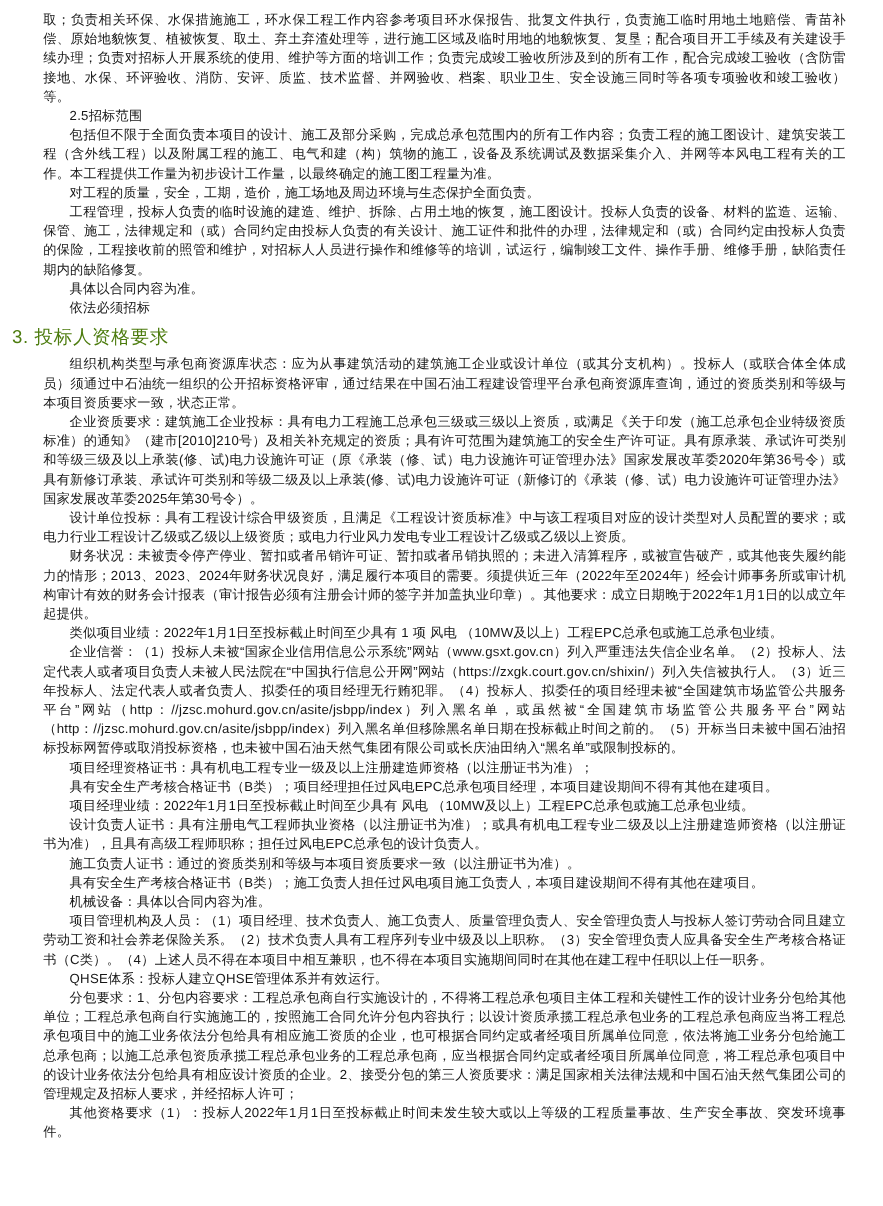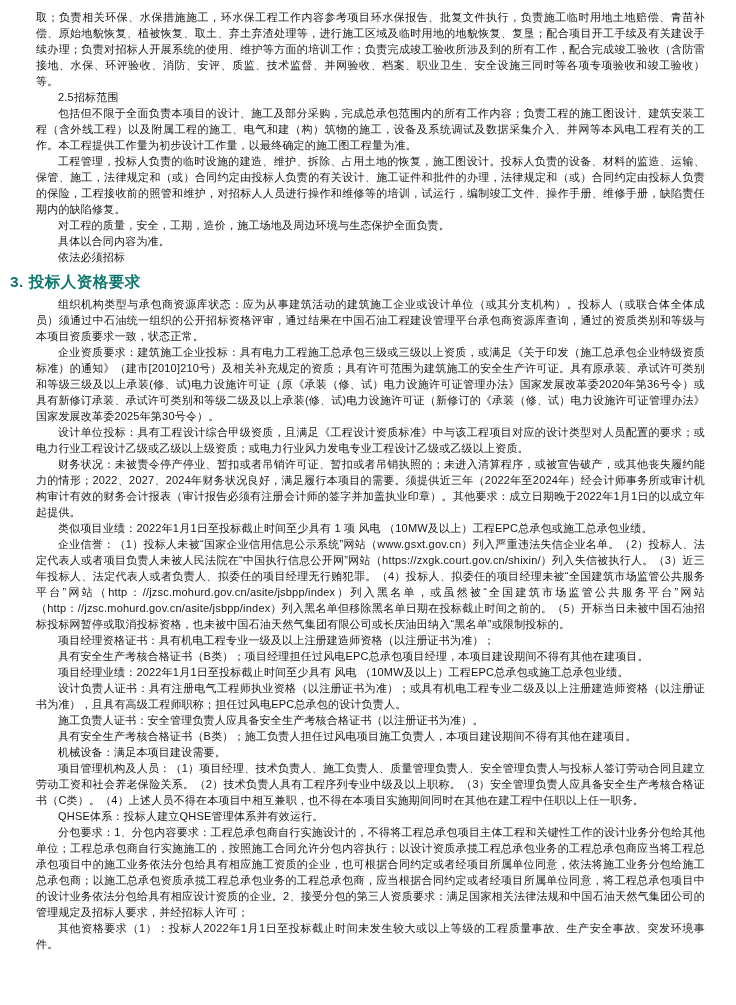--- a/index.html
+++ b/index.html
@@ -23,52 +23,52 @@
     letter-spacing: 0.2px;
   }
   .doc p {
     margin: 0;
   }
   .doc p.indent {
     text-indent: 22px;
   }
   .doc h2.heading {
     font-size: 15.5px;
-    font-weight: 700;
+    font-weight: 400;
     line-height: 21px;
     margin: 6px 0 4px -26px;
     text-align: left;
     text-indent: 0;
-    color: #0f766e;
+    color: #4d7c0f;
     letter-spacing: 0.5px;
   }
   .doc span.b { font-weight: 400; }
 </style>
 </head>
 <body>
 
 <main class="doc">
     <p class="body"><span>取；负责相关环保、水保措施施工，环水保工程工作内容参考项目环水保报告、批复文件执行，负责施工临时用地土地赔偿、青苗补偿、原始地貌恢复、植被恢复、取土、弃土弃渣处理等，进行施工区域及临时用地的地貌恢复、复垦；配合项目开工手续及有关建设手续办理；负责对招标人开展系统的使用、维护等方面的培训工作；负责完成竣工验收所涉及到的所有工作，配合完成竣工验收（含防雷接地、水保、环评验收、消防、安评、质监、技术监督、并网验收、档案、职业卫生、安全设施三同时等各项专项验收和竣工验收）等。</span></p>
     <p class="body indent"><span>2.5招标范围</span></p>
     <p class="body indent"><span>包括但不限于全面负责本项目的设计、施工及部分采购，完成总承包范围内的所有工作内容；负责工程的施工图设计、建筑安装工程（含外线工程）以及附属工程的施工、电气和建（构）筑物的施工，设备及系统调试及数据采集介入、并网等本风电工程有关的工作。本工程提供工作量为初步设计工作量，以最终确定的施工图工程量为准。</span></p>
+    <p class="body indent"><span>对工程的质量，安全，工期，造价，施工场地及周边环境与生态保护全面负责。</span></p>
     <p class="body indent"><span>工程管理，投标人负责的临时设施的建造、维护、拆除、占用土地的恢复，施工图设计。投标人负责的设备、材料的监造、运输、保管、施工，法律规定和（或）合同约定由投标人负责的有关设计、施工证件和批件的办理，法律规定和（或）合同约定由投标人负责的保险，工程接收前的照管和维护，对招标人人员进行操作和维修等的培训，试运行，编制竣工文件、操作手册、维修手册，缺陷责任期内的缺陷修复。</span></p>
-    <p class="body indent"><span>对工程的质量，安全，工期，造价，施工场地及周边环境与生态保护全面负责。</span></p>
     <p class="body indent"><span>具体以合同内容为准。</span></p>
     <p class="body indent"><span>依法必须招标</span></p>
     <h2 class="heading"><span>3. 投标人资格要求</span></h2>
     <p class="body indent"><span>组织机构类型与承包商资源库状态：应为从事建筑活动的建筑施工企业或设计单位（或其分支机构）。投标人（或联合体全体成员）须通过中石油统一组织的公开招标资格评审，通过结果在中国石油工程建设管理平台承包商资源库查询，通过的资质类别和等级与本项目资质要求一致，状态正常。</span></p>
     <p class="body indent"><span>企业资质要求：建筑施工企业投标：具有电力工程施工总承包三级或三级以上资质，或满足《关于印发（施工总承包企业特级资质标准）的通知》（建市[2010]210号）及相关补充规定的资质；具有许可范围为建筑施工的安全生产许可证。具有原承装、承试许可类别和等级三级及以上承装(修、试)电力设施许可证（原《承装（修、试）电力设施许可证管理办法》国家发展改革委2020年第36号令）或具有新修订承装、承试许可类别和等级二级及以上承装(修、试)电力设施许可证（新修订的《承装（修、试）电力设施许可证管理办法》国家发展改革委2025年第30号令）。</span></p>
     <p class="body indent"><span>设计单位投标：具有工程设计综合甲级资质，且满足《工程设计资质标准》中与该工程项目对应的设计类型对人员配置的要求；或电力行业工程设计乙级或乙级以上级资质；或电力行业风力发电专业工程设计乙级或乙级以上资质。</span></p>
-    <p class="body indent"><span>财务状况：未被责令停产停业、暂扣或者吊销许可证、暂扣或者吊销执照的；未进入清算程序，或被宣告破产，或其他丧失履约能力的情形；2022、2027、2024年财务状况良好，满足履行本项目的需要。须提供近三年（2022年至2024年）经会计师事务所或审计机构审计有效的财务会计报表（审计报告必须有注册会计师的签字并加盖执业印章）。其他要求：成立日期晚于2022年1月1日的以成立年起提供。</span></p>
+    <p class="body indent"><span>财务状况：未被责令停产停业、暂扣或者吊销许可证、暂扣或者吊销执照的；未进入清算程序，或被宣告破产，或其他丧失履约能力的情形；2013、2023、2024年财务状况良好，满足履行本项目的需要。须提供近三年（2022年至2024年）经会计师事务所或审计机构审计有效的财务会计报表（审计报告必须有注册会计师的签字并加盖执业印章）。其他要求：成立日期晚于2022年1月1日的以成立年起提供。</span></p>
     <p class="body indent"><span>类似项目业绩：2022年1月1日至投标截止时间至少具有 </span><span class="b">1 项 风电 （10MW及以上）工程EPC总承包或施工总承包业绩。</span></p>
     <p class="body indent"><span>企业信誉：（1）投标人未被“国家企业信用信息公示系统”网站（www.gsxt.gov.cn）列入严重违法失信企业名单。（2）投标人、法定代表人或者项目负责人未被人民法院在“中国执行信息公开网”网站（https://zxgk.court.gov.cn/shixin/）列入失信被执行人。（3）近三年投标人、法定代表人或者负责人、拟委任的项目经理无行贿犯罪。（4）投标人、拟委任的项目经理未被“全国建筑市场监管公共服务平台”网站（http：//jzsc.mohurd.gov.cn/asite/jsbpp/index）列入黑名单，或虽然被“全国建筑市场监管公共服务平台”网站（http：//jzsc.mohurd.gov.cn/asite/jsbpp/index）列入黑名单但移除黑名单日期在投标截止时间之前的。（5）开标当日未被中国石油招标投标网暂停或取消投标资格，也未被中国石油天然气集团有限公司或长庆油田纳入“黑名单”或限制投标的。</span></p>
     <p class="body indent"><span>项目经理资格证书：具有机电工程专业一级及以上注册建造师资格（以注册证书为准）；</span></p>
     <p class="body indent"><span>具有安全生产考核合格证书（B类）；项目经理担任过风电EPC总承包项目经理，本项目建设期间不得有其他在建项目。</span></p>
     <p class="body indent"><span>项目经理业绩：2022年1月1日至投标截止时间至少具有 </span><span class="b">风电 （10MW及以上）工程EPC总承包或施工总承包业绩。</span></p>
     <p class="body indent"><span>设计负责人证书：具有注册电气工程师执业资格（以注册证书为准）；或具有机电工程专业二级及以上注册建造师资格（以注册证书为准），且具有高级工程师职称；担任过风电EPC总承包的设计负责人。</span></p>
-    <p class="body indent"><span>施工负责人证书：安全管理负责人应具备安全生产考核合格证书（以注册证书为准）。</span></p>
+    <p class="body indent"><span>施工负责人证书：通过的资质类别和等级与本项目资质要求一致（以注册证书为准）。</span></p>
     <p class="body indent"><span>具有安全生产考核合格证书（B类）；施工负责人担任过风电项目施工负责人，本项目建设期间不得有其他在建项目。</span></p>
-    <p class="body indent"><span>机械设备：满足本项目建设需要。</span></p>
+    <p class="body indent"><span>机械设备：具体以合同内容为准。</span></p>
     <p class="body indent"><span>项目管理机构及人员：（1）项目经理、技术负责人、施工负责人、质量管理负责人、安全管理负责人与投标人签订劳动合同且建立劳动工资和社会养老保险关系。（2）技术负责人具有工程序列专业中级及以上职称。（3）安全管理负责人应具备安全生产考核合格证书（C类）。（4）上述人员不得在本项目中相互兼职，也不得在本项目实施期间同时在其他在建工程中任职以上任一职务。</span></p>
     <p class="body indent"><span>QHSE体系：投标人建立QHSE管理体系并有效运行。</span></p>
     <p class="body indent"><span>分包要求：1、分包内容要求：工程总承包商自行实施设计的，不得将工程总承包项目主体工程和关键性工作的设计业务分包给其他单位；工程总承包商自行实施施工的，按照施工合同允许分包内容执行；以设计资质承揽工程总承包业务的工程总承包商应当将工程总承包项目中的施工业务依法分包给具有相应施工资质的企业，也可根据合同约定或者经项目所属单位同意，依法将施工业务分包给施工总承包商；以施工总承包资质承揽工程总承包业务的工程总承包商，应当根据合同约定或者经项目所属单位同意，将工程总承包项目中的设计业务依法分包给具有相应设计资质的企业。2、接受分包的第三人资质要求：满足国家相关法律法规和中国石油天然气集团公司的管理规定及招标人要求，并经招标人许可；</span></p>
     <p class="body indent"><span>其他资格要求（1）：投标人2022年1月1日至投标截止时间未发生较大或以上等级的工程质量事故、生产安全事故、突发环境事件。</span></p>
   </main>
 
 </body></html>

